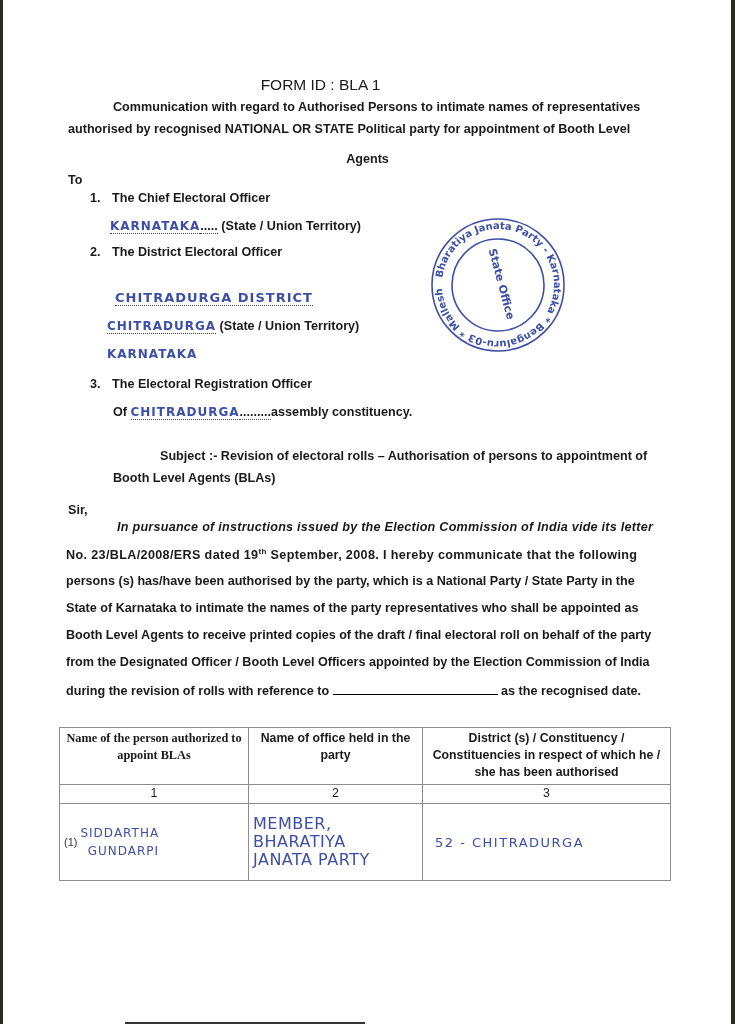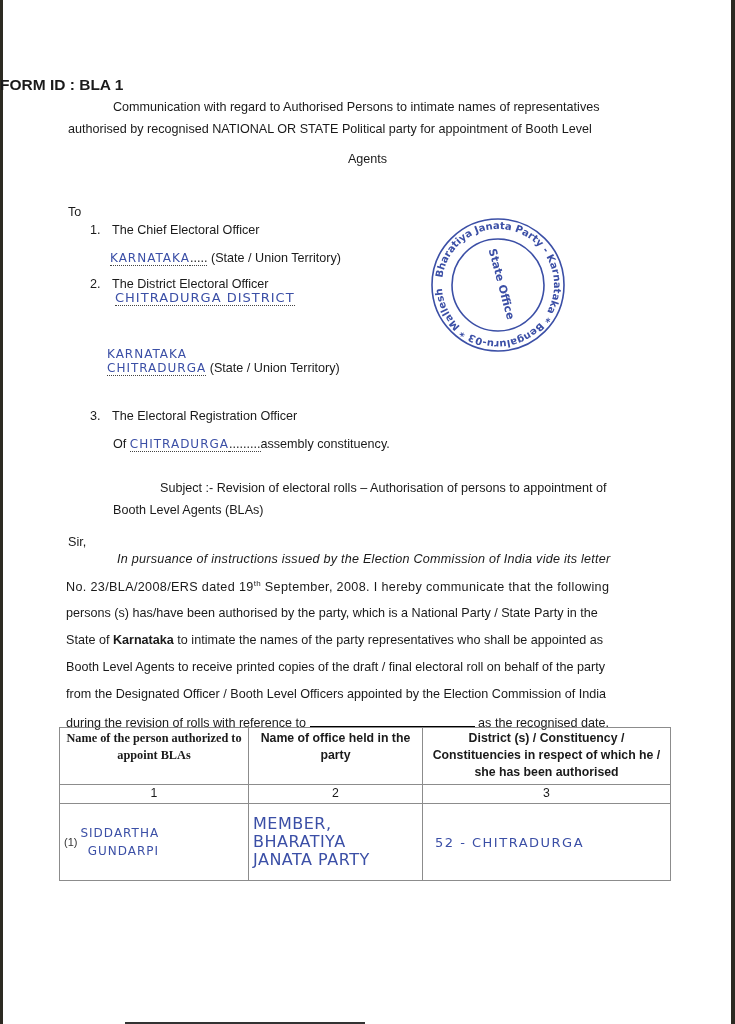--- a/index.html
+++ b/index.html
@@ -5,24 +5,24 @@
   html, body { margin: 0; padding: 0; }
   body {
     width: 735px; height: 1024px; position: relative; overflow: hidden;
     background: #ffffff;
     font-family: "Liberation Sans", sans-serif;
     color: #1a1a1a;
   }
   .edge-left { position: absolute; left: 0; top: 0; width: 3px; height: 1024px; background: #2c2a22; }
   .edge-right { position: absolute; right: 0; top: 0; width: 4px; height: 1024px; background: #2c2a22; }
   .edge-bottom { position: absolute; left: 125px; bottom: 0; width: 240px; height: 2px; background: #333; }
-  .abs { position: absolute; white-space: nowrap; }
-  .title { left: 0; width: 641px; top: 76px; font-weight: bold; font-size: 15.5px; }
+  .abs { position: absolute; white-space: nowrap; font-weight: bold; }
+  .title { left: 0; width: 641px; top: 76px; text-align: center; font-weight: normal; font-size: 15.5px; }
   .intro { font-size: 12.6px; }
-  .body { font-size: 12.6px; margin-top: 32px; }
+  .body { font-size: 12.6px; }
   .hand { font-family: "DejaVu Sans", sans-serif; color: #3b4fa6; letter-spacing: 1px; font-size: 12px; }
   .dots { border-bottom: 1px dotted #444; }
   .blank { display: inline-block; width: 165px; border-bottom: 1px solid #000; height: 12px; vertical-align: baseline; }
   .stamp { position: absolute; left: 423px; top: 215px; width: 150px; height: 140px; }
   table.grid { position: absolute; left: 59px; top: 727px; width: 612px; border-collapse: collapse; font-size: 12.3px; }
   table.grid td { border: 1px solid #8c8c8c; text-align: center; vertical-align: top; padding: 2px 4px; }
   table.grid .hdr td { font-weight: bold; height: 52px; line-height: 17px; }
   table.grid .num td { height: 18px; line-height: 16px; padding: 0; }
   table.grid .row td { height: 72px; vertical-align: middle; text-align: left; }
   .serial { font-size: 11px; color: #333; margin-right: 3px; }
@@ -51,21 +51,21 @@
   <span>(State / Union Territory)</span>
 </div>
 
 <div class="abs body" style="left:90px; top:245px;">
   <span>2.</span>
   <span style="margin-left:8px;">The District Electoral Officer</span>
 </div>
 <div class="abs hand" style="left:115px; top:290px; font-size:13px;">
   <span class="dots">CHITRADURGA   DISTRICT</span>
 </div>
-<div class="abs body" style="left:107px; top:329px;">
+<div class="abs body" style="left:107px; top:319px;">
   <span class="hand dots">CHITRADURGA</span>
   <span>(State / Union Territory)</span>
 </div>
 <div class="abs hand" style="left:107px; top:347px;">KARNATAKA</div>
 
 <div class="abs body" style="left:90px; top:377px;">
   <span>3.</span>
   <span style="margin-left:8px;">The Electoral Registration Officer</span>
 </div>
 <div class="abs body" style="left:113px; top:405px;">

